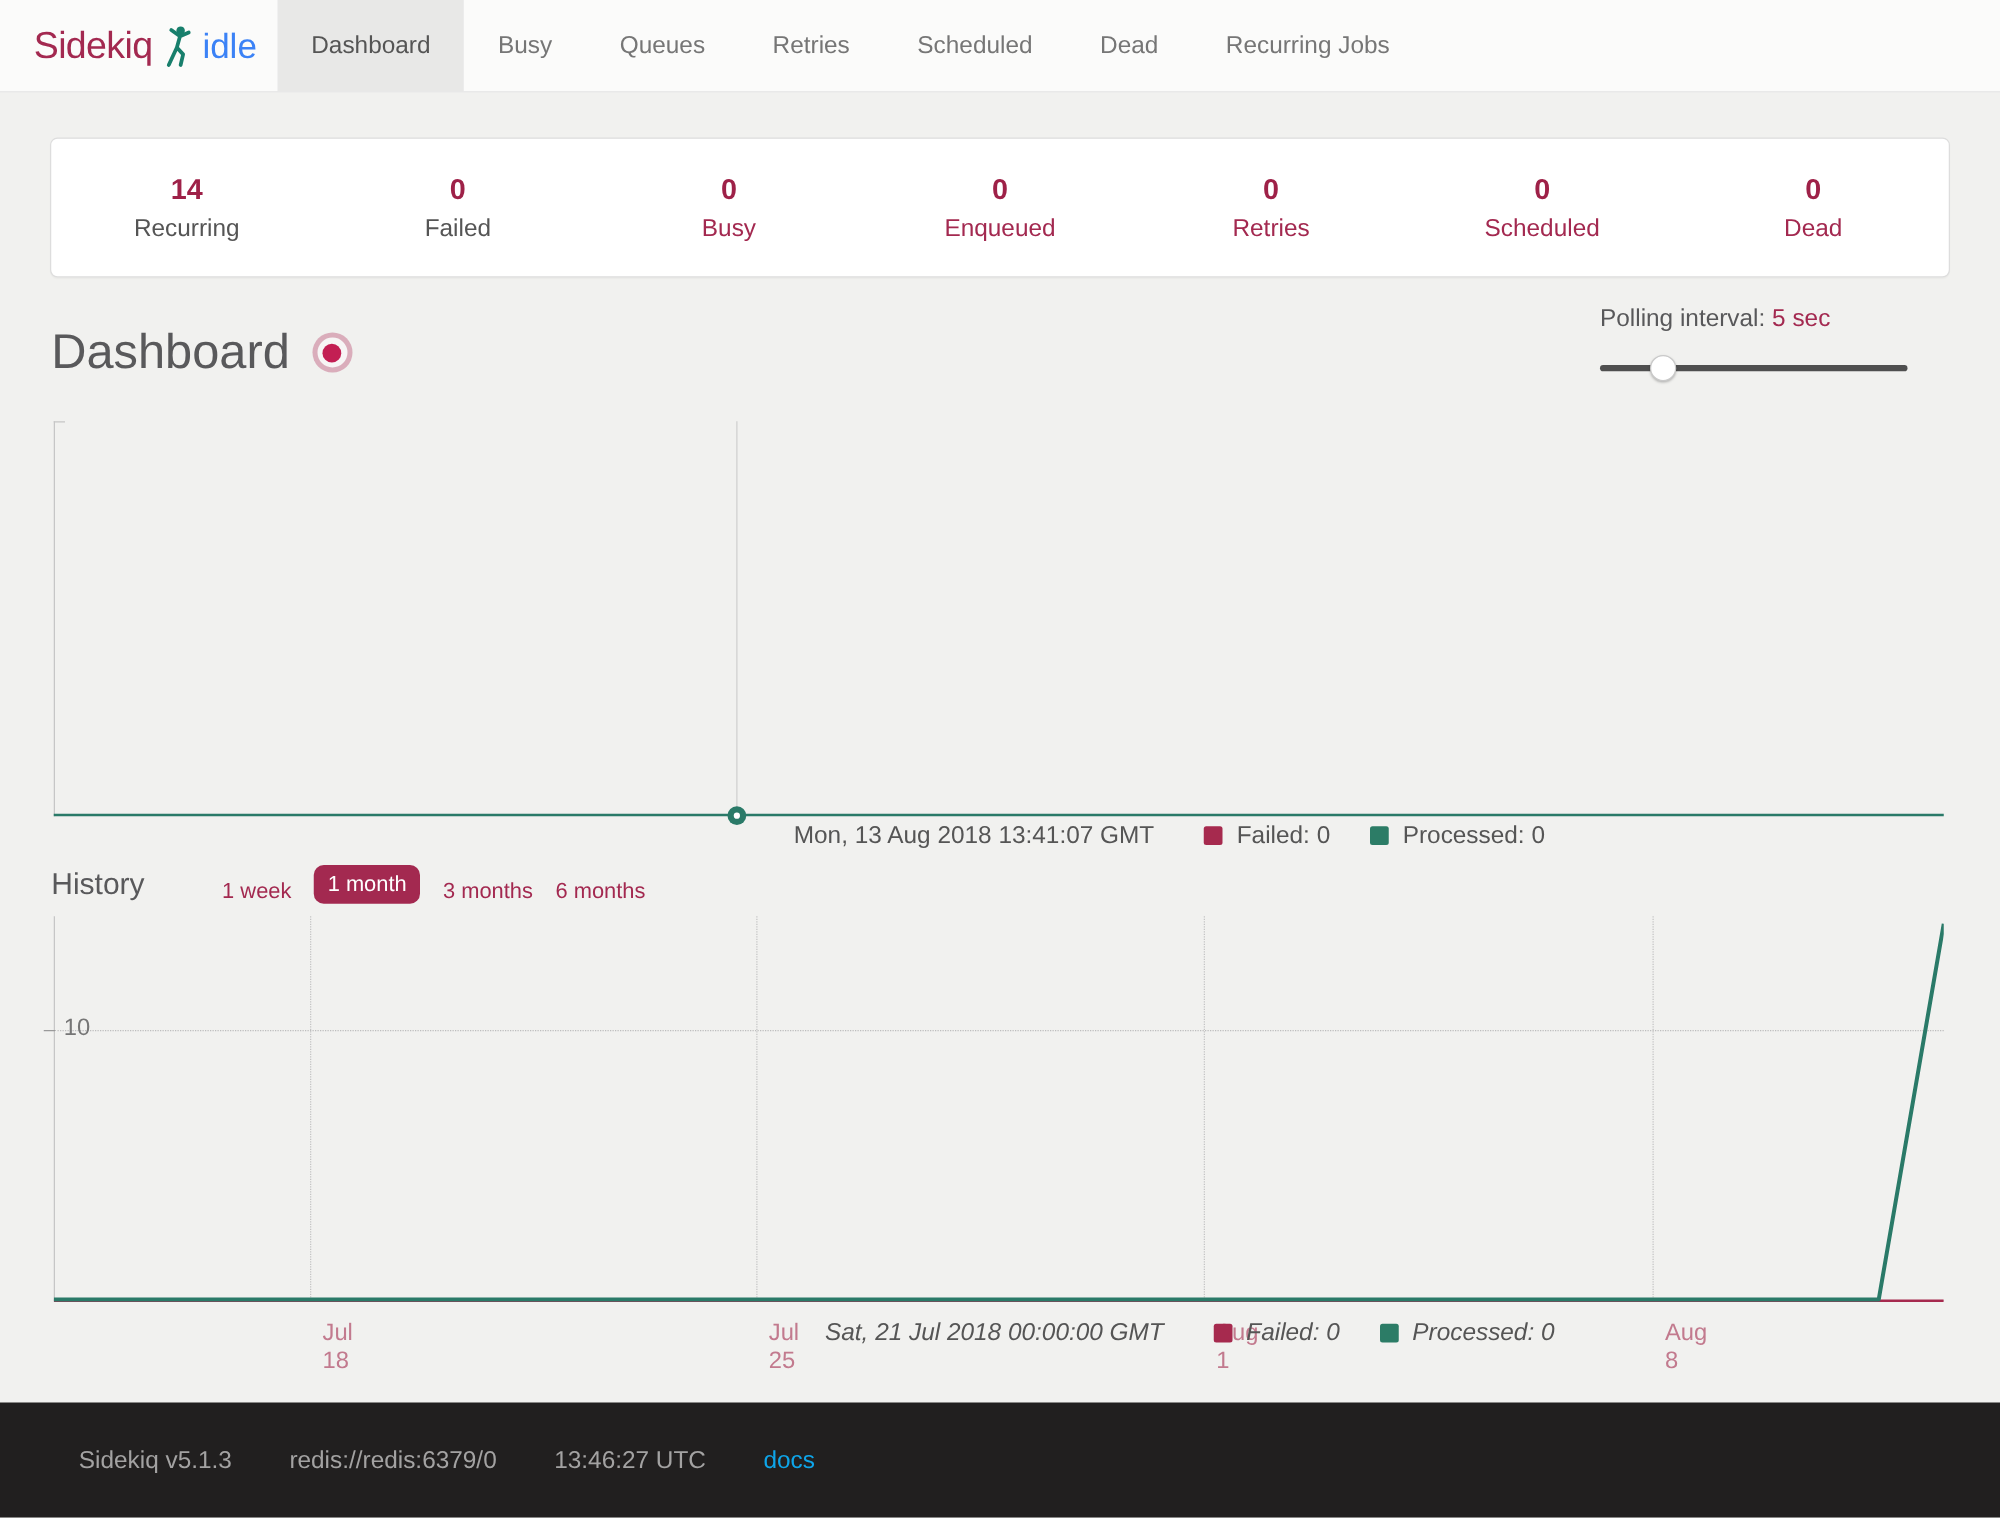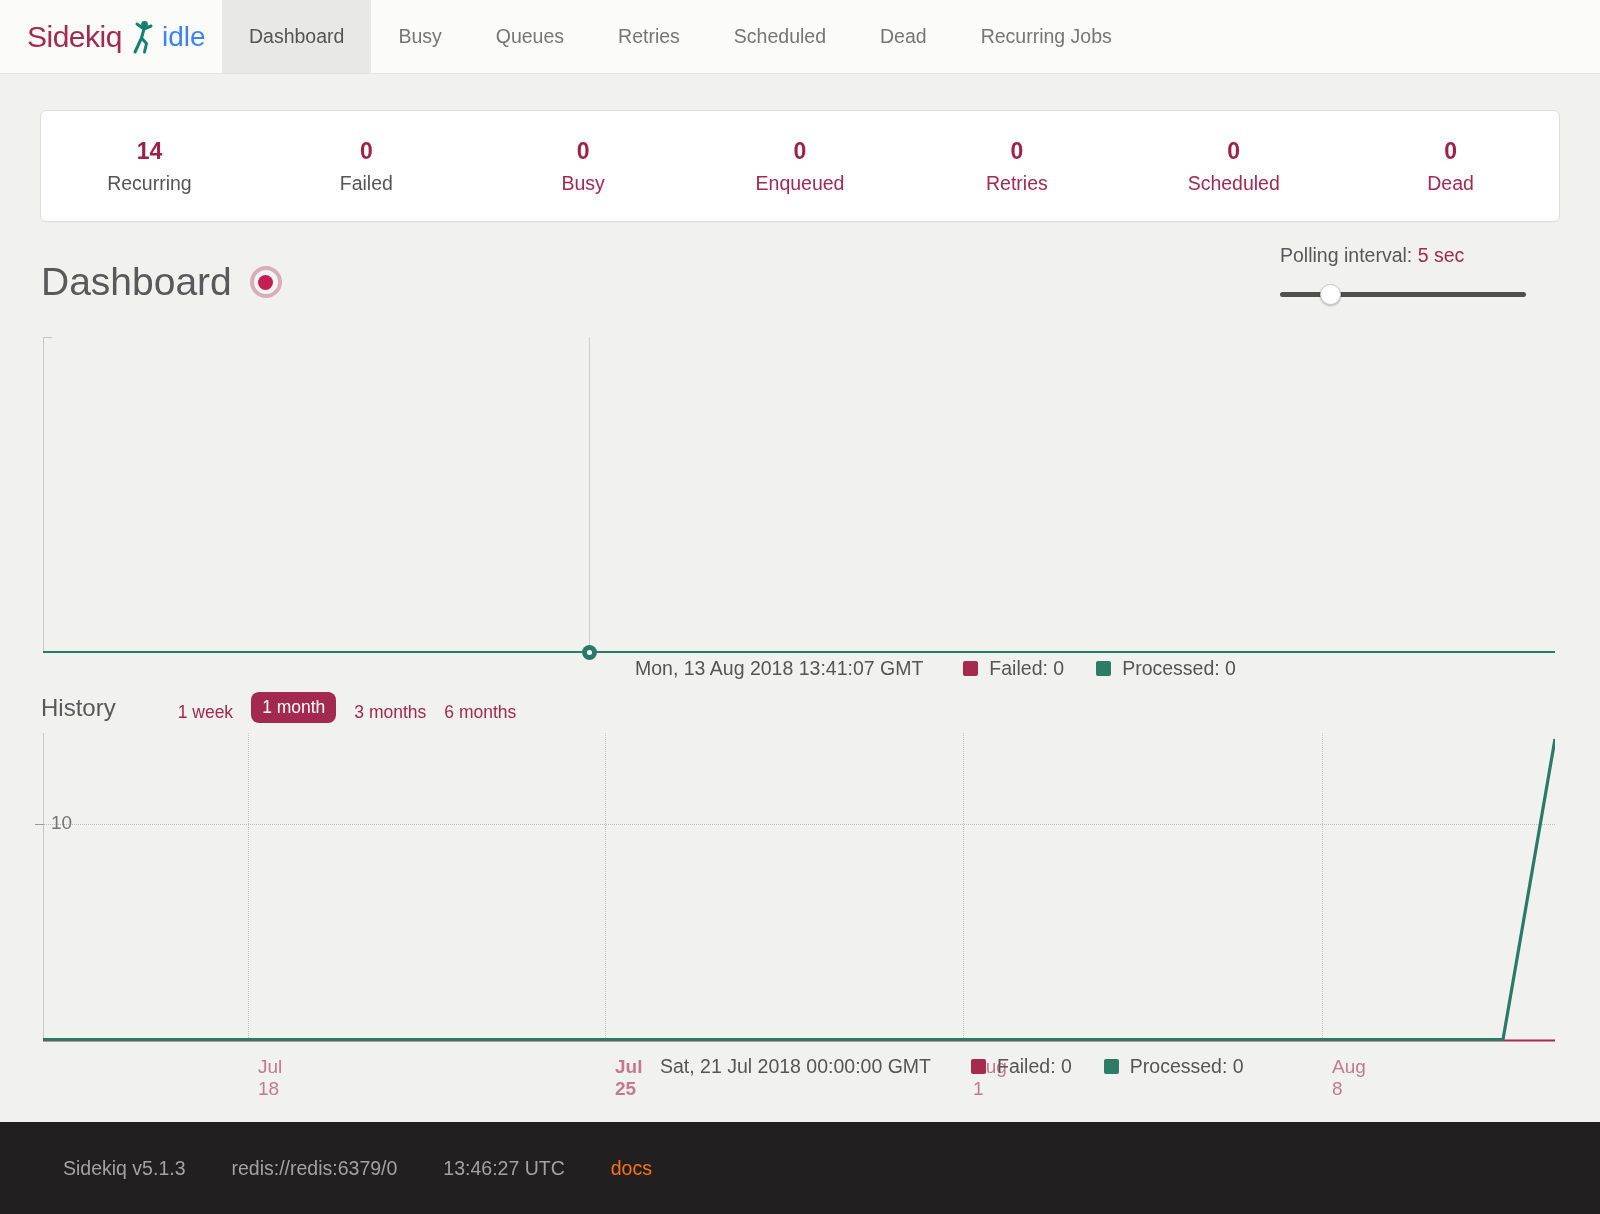--- a/index.html
+++ b/index.html
@@ -88,52 +88,52 @@
 
   
   .legend { position: absolute; display: flex; align-items: center; font-size: 19.5px; color: #555; }
   .legend-date { margin-right: 40px; }
   .legend-swatch { width: 15px; height: 15px; border-radius: 2px; margin-right: 11px; }
   .swatch-failed { background: #a62a4e; }
   .swatch-processed { background: #2c7c66; }
   .legend-item { margin-right: 32px; }
   .legend-item:last-child { margin-right: 0; }
   .legend-rt { left: 635px; top: 654px; height: 28px; }
-  .legend-hist { left: 660px; top: 1052px; height: 28px; }
+  .legend-hist { left: 660px; top: 1052px; height: 28px; font-style: italic; }
 
   
   .history-header { position: absolute; left: 41px; top: 692px; display: flex; align-items: center; }
   .history-title { font-size: 24px; color: #59595b; margin-right: 62px; }
   .range-links { display: flex; align-items: flex-end; gap: 18px; }
   .range-link { font-size: 17.5px; color: #a32950; cursor: pointer; text-decoration: none; }
   .range-link.active {
     background: #a32950; color: #ffffff; padding: 5px 11px; border-radius: 8px;
   }
 
   
   .hist-chart { position: absolute; left: 0; top: 0; }
   .hist-yaxis { position: absolute; left: 43px; top: 733px; width: 1px; height: 307px; background: #c6c6c6; }
   .hist-xaxis { position: absolute; left: 43px; top: 1040px; width: 1512px; height: 1px; background: #cccccc; }
   .hist-ygrid { position: absolute; left: 43px; top: 824px; width: 1512px; height: 0; border-top: 1px dotted #bdbdbd; }
   .hist-ytickdash { position: absolute; left: 35px; top: 824px; width: 9px; height: 1px; background: #9a9a9a; }
   .hist-ylabel { position: absolute; left: 51px; top: 812px; font-size: 19px; color: #767676; }
   .vgrid { position: absolute; top: 733px; height: 307px; width: 0; border-left: 1px dotted #c4c4c4; }
   .vgrid-1 { left: 248px; } .vgrid-2 { left: 605px; } .vgrid-3 { left: 963px; } .vgrid-4 { left: 1322px; }
   .xlabel { position: absolute; top: 1056px; font-size: 19px; color: #c27a8e; }
-  .xlabel-1 { left: 258px; } .xlabel-2 { left: 615px; font-weight: bold; } .xlabel-3 { left: 973px; } .xlabel-4 { left: 1332px; }
+  .xlabel-1 { left: 258px; } .xlabel-2 { left: 615px; } .xlabel-3 { left: 973px; } .xlabel-4 { left: 1332px; }
   .hist-svg { position: absolute; left: 43px; top: 733px; }
 
   
   .footer {
     position: absolute; left: 0; top: 1122px; width: 1600px; height: 92px;
     background: #211f1f; display: flex; align-items: center;
     padding-left: 63px; gap: 46px;
     font-size: 19.5px; color: #a3a2a2;
   }
-  .footer a { color: #f97316; text-decoration: none; cursor: pointer; }
+  .footer a { color: #0ea5e9; text-decoration: none; cursor: pointer; }
 </style>
 </head>
 <body>
 
 <div class="navbar">
   <div class="brand">
     <span class="brand-name">Sidekiq</span>
     <span class="brand-icon">
       <svg width="26" height="34" viewBox="0 0 26 34">
         <circle cx="14.5" cy="4.5" r="3.4" fill="#187f6c"></circle>

